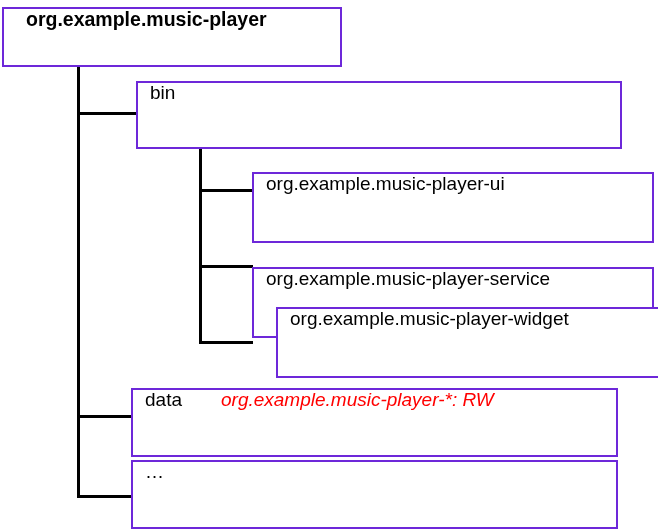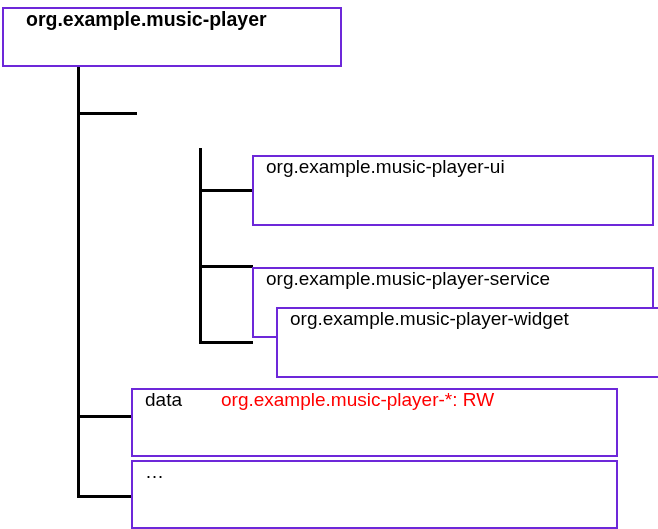--- a/index.html
+++ b/index.html
@@ -45,21 +45,21 @@
     width: 486px;
     height: 68px;
     padding-left: 12px;
   }
   .node-child {
     left: 252px;
     width: 402px;
     height: 71px;
     padding-left: 12px;
   }
-  .node-child-1 { top: 155px; }
+  .node-child-1 { top: 172px; }
   .node-child-2 { top: 231px; margin-top: 36px; }
   .node-child-3 { top: 307px; margin-left: 24px; }
   .node-data {
     left: 131px;
     top: 388px;
     width: 487px;
     height: 69px;
     padding-left: 12px;
   }
   .node-more {
@@ -68,20 +68,21 @@
     width: 487px;
     height: 69px;
     padding-left: 12px;
   }
   .data-label {
     color: #000000;
   }
   .data-perm {
     color: #ff0000;
     margin-left: 39px;
+    font-style: italic;
   }
   .ellipsis {
     color: #000000;
     font-size: 19px;
     letter-spacing: 1px;
   }
   
   .line {
     position: absolute;
     background: #000000;
@@ -144,20 +145,23 @@
 
   <div class="line v-line trunk-bin"></div>
   <div class="line h-line branch-child-1"></div>
   <div class="line h-line branch-child-2"></div>
   <div class="line h-line branch-child-3"></div>
 
   <div class="node node-root">
     <span>org.example.music-player</span>
   </div>
 
+  <div class="node node-bin">
+    <span>bin</span>
+  </div>
 
   <div class="node node-child node-child-1">
     <span>org.example.music-player-ui</span>
   </div>
 
   <div class="node node-child node-child-2">
     <span>org.example.music-player-service</span>
   </div>
 
   <div class="node node-child node-child-3">

